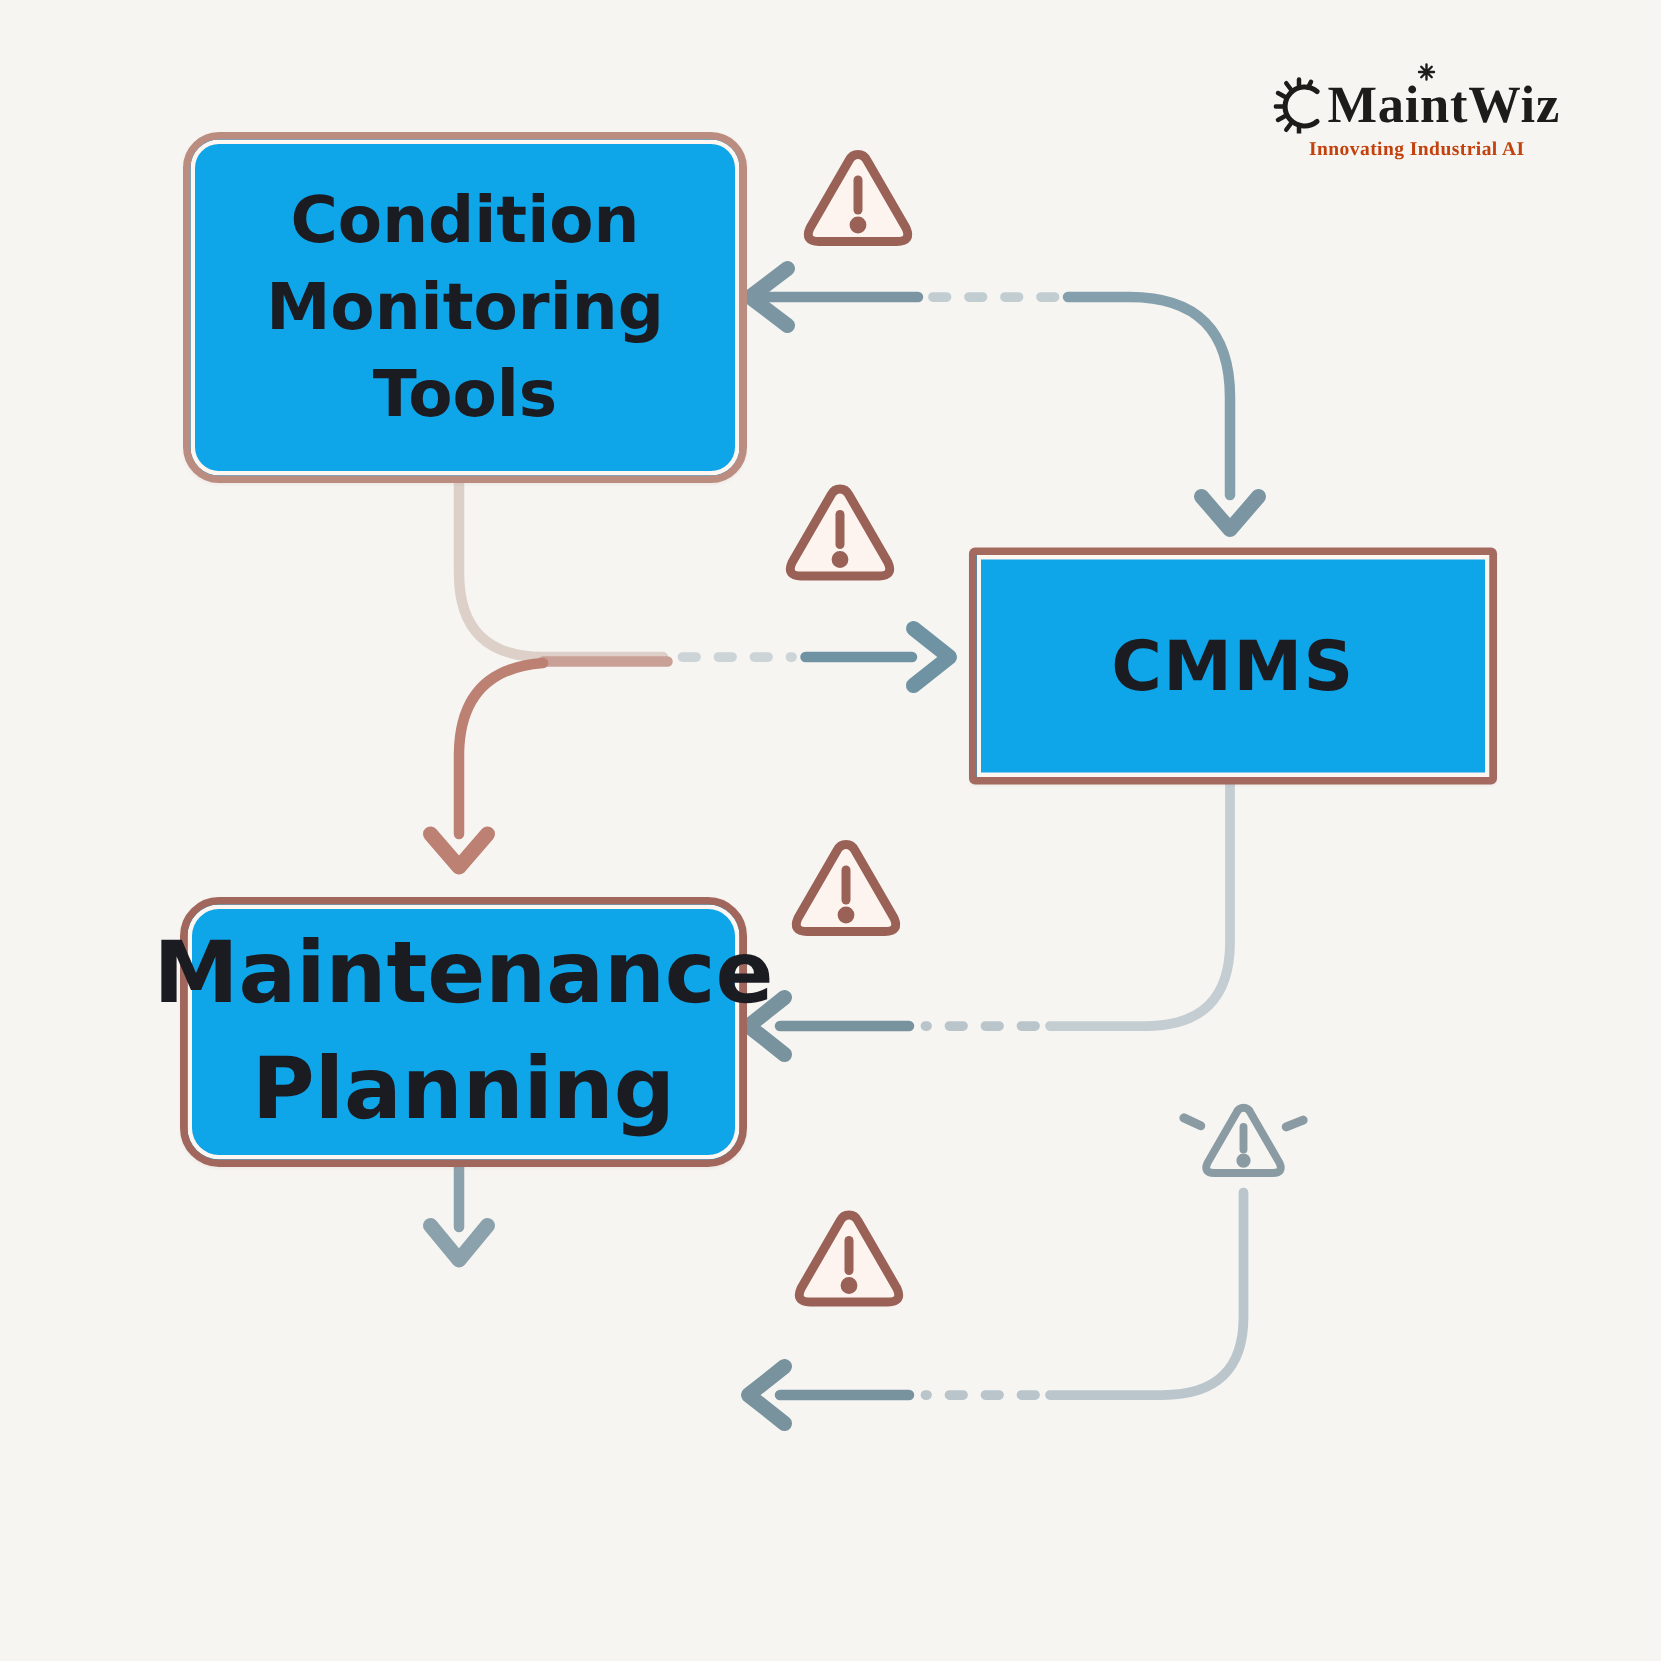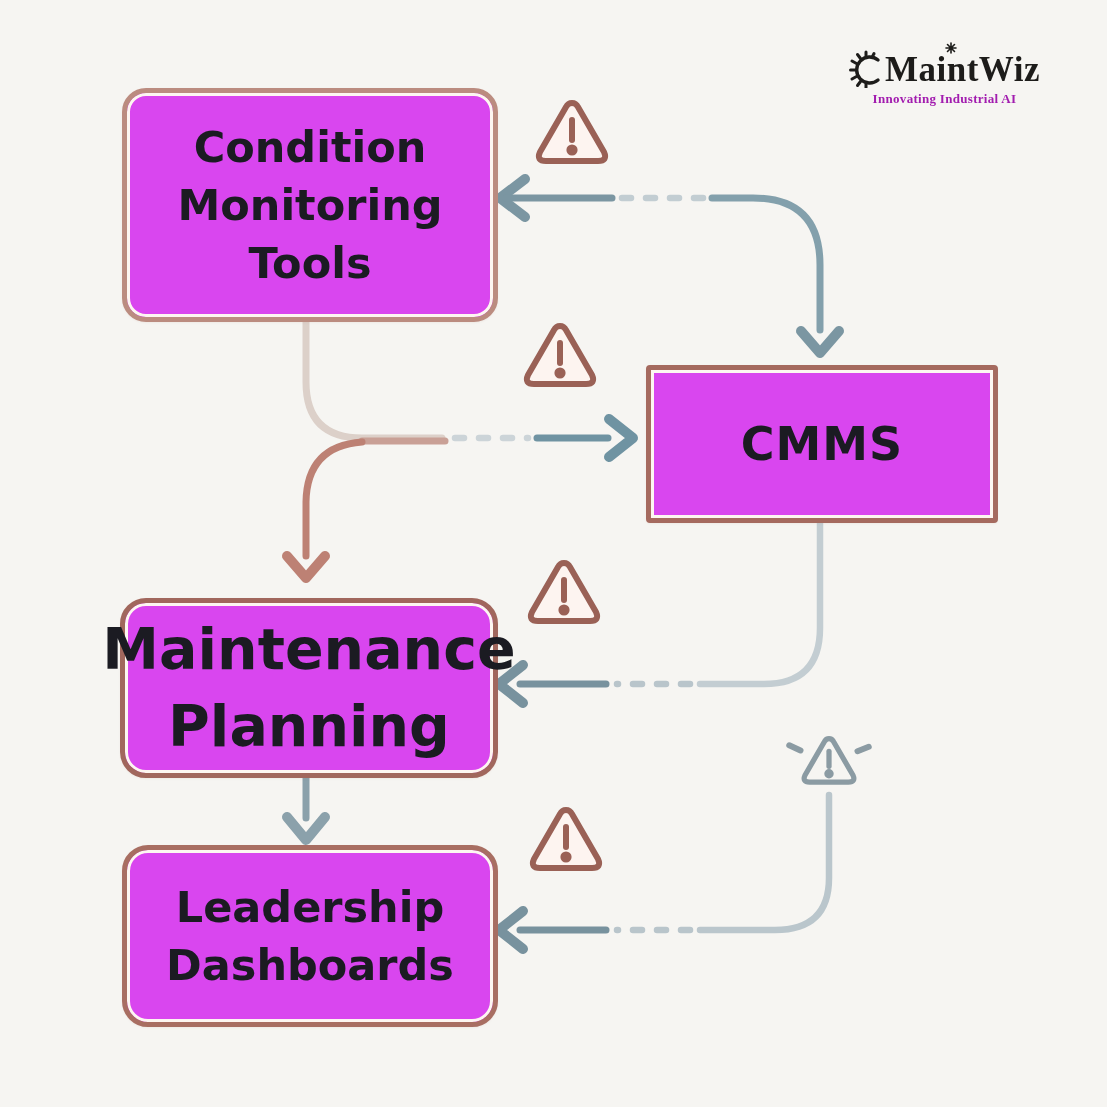--- a/index.html
+++ b/index.html
@@ -7,21 +7,21 @@
     width:1107px;height:1107px;position:relative;overflow:hidden;
     background:#f6f5f2;
     font-family:"DejaVu Sans","Liberation Sans",sans-serif;
   }
   .canvas{position:absolute;inset:0;}
   svg.layer{position:absolute;left:0;top:0;pointer-events:none;}
 
   
   .node{
     position:absolute;display:flex;align-items:center;justify-content:center;
-    background:#d946ef;text-align:center;
+    background:#0ea5e9;text-align:center;
     color:#1b1b22;font-weight:700;
     box-shadow:inset 0 0 0 3px #fdf6f1, 0 1px 2px rgba(160,110,100,0.08);
   }
   .node .label{display:block;padding:8px 18px;}
   #node-cmt{
     left:122px;top:88px;width:366px;height:224px;border-radius:24px;
     border:5px solid #bb8c80;font-size:43px;line-height:1.35;
   }
   #node-cmms{
     left:646px;top:365px;width:342px;height:148px;border-radius:4px;
@@ -31,29 +31,29 @@
     left:120px;top:598px;width:368px;height:170px;border-radius:26px;
     border:5px solid #a1675d;font-size:57px;line-height:1.35;
   }
   #node-ld{
     left:122px;top:845px;width:366px;height:172px;border-radius:26px;
     border:5px solid #a86e62;font-size:43px;line-height:1.35;
   }
 
   
   .logo{position:absolute;top:50px;right:55px;width:215px;text-align:center;color:#1d1c1a;}
-  .logo .row{display:flex;justify-content:center;gap:2px;}
+  .logo .row{display:flex;align-items:center;justify-content:center;gap:2px;}
   .logo .name{
     font-family:"Liberation Serif","DejaVu Serif",serif;
     font-size:35px;font-weight:700;letter-spacing:0.5px;position:relative;
   }
   .logo .spark{position:absolute;top:-6px;left:58px;font-size:11px;color:#1d1c1a;}
   .logo .tagline{
     font-family:"Liberation Serif","DejaVu Serif",serif;
-    font-size:13px;font-weight:700;color:#a21caf;margin-top:1px;letter-spacing:0.3px;
+    font-size:13px;font-weight:700;color:#c2410c;margin-top:1px;letter-spacing:0.3px;
   }
 </style>
 </head>
 <body>
 
 <div class="canvas">
 
   <svg class="layer" width="1107" height="1107" viewBox="0 0 1107 1107">
 
     <g fill="none" stroke-linecap="round" stroke-linejoin="round">
@@ -134,23 +134,20 @@
   </div>
 
   <div class="node" id="node-cmms">
     <span class="label">CMMS</span>
   </div>
 
   <div class="node" id="node-mp">
     <span class="label">Maintenance Planning</span>
   </div>
 
-  <div class="node" id="node-ld">
-    <span class="label">Leadership Dashboards</span>
-  </div>
 
   <div class="logo">
     <div class="row">
       <svg width="34" height="38" viewBox="0 0 34 38" fill="none" stroke="#1d1c1a" stroke-linecap="round">
         <path d="M29 10 A13 13 0 1 0 29 30" stroke-width="3.4"></path>
         <path d="M17 2 V7" stroke-width="3"></path>
         <path d="M8.5 4.5 L11.5 8.5" stroke-width="3"></path>
         <path d="M3 11 L7.5 13.5" stroke-width="3"></path>
         <path d="M1.5 20 H6.5" stroke-width="3"></path>
         <path d="M3 29 L7.5 26.5" stroke-width="3"></path>

